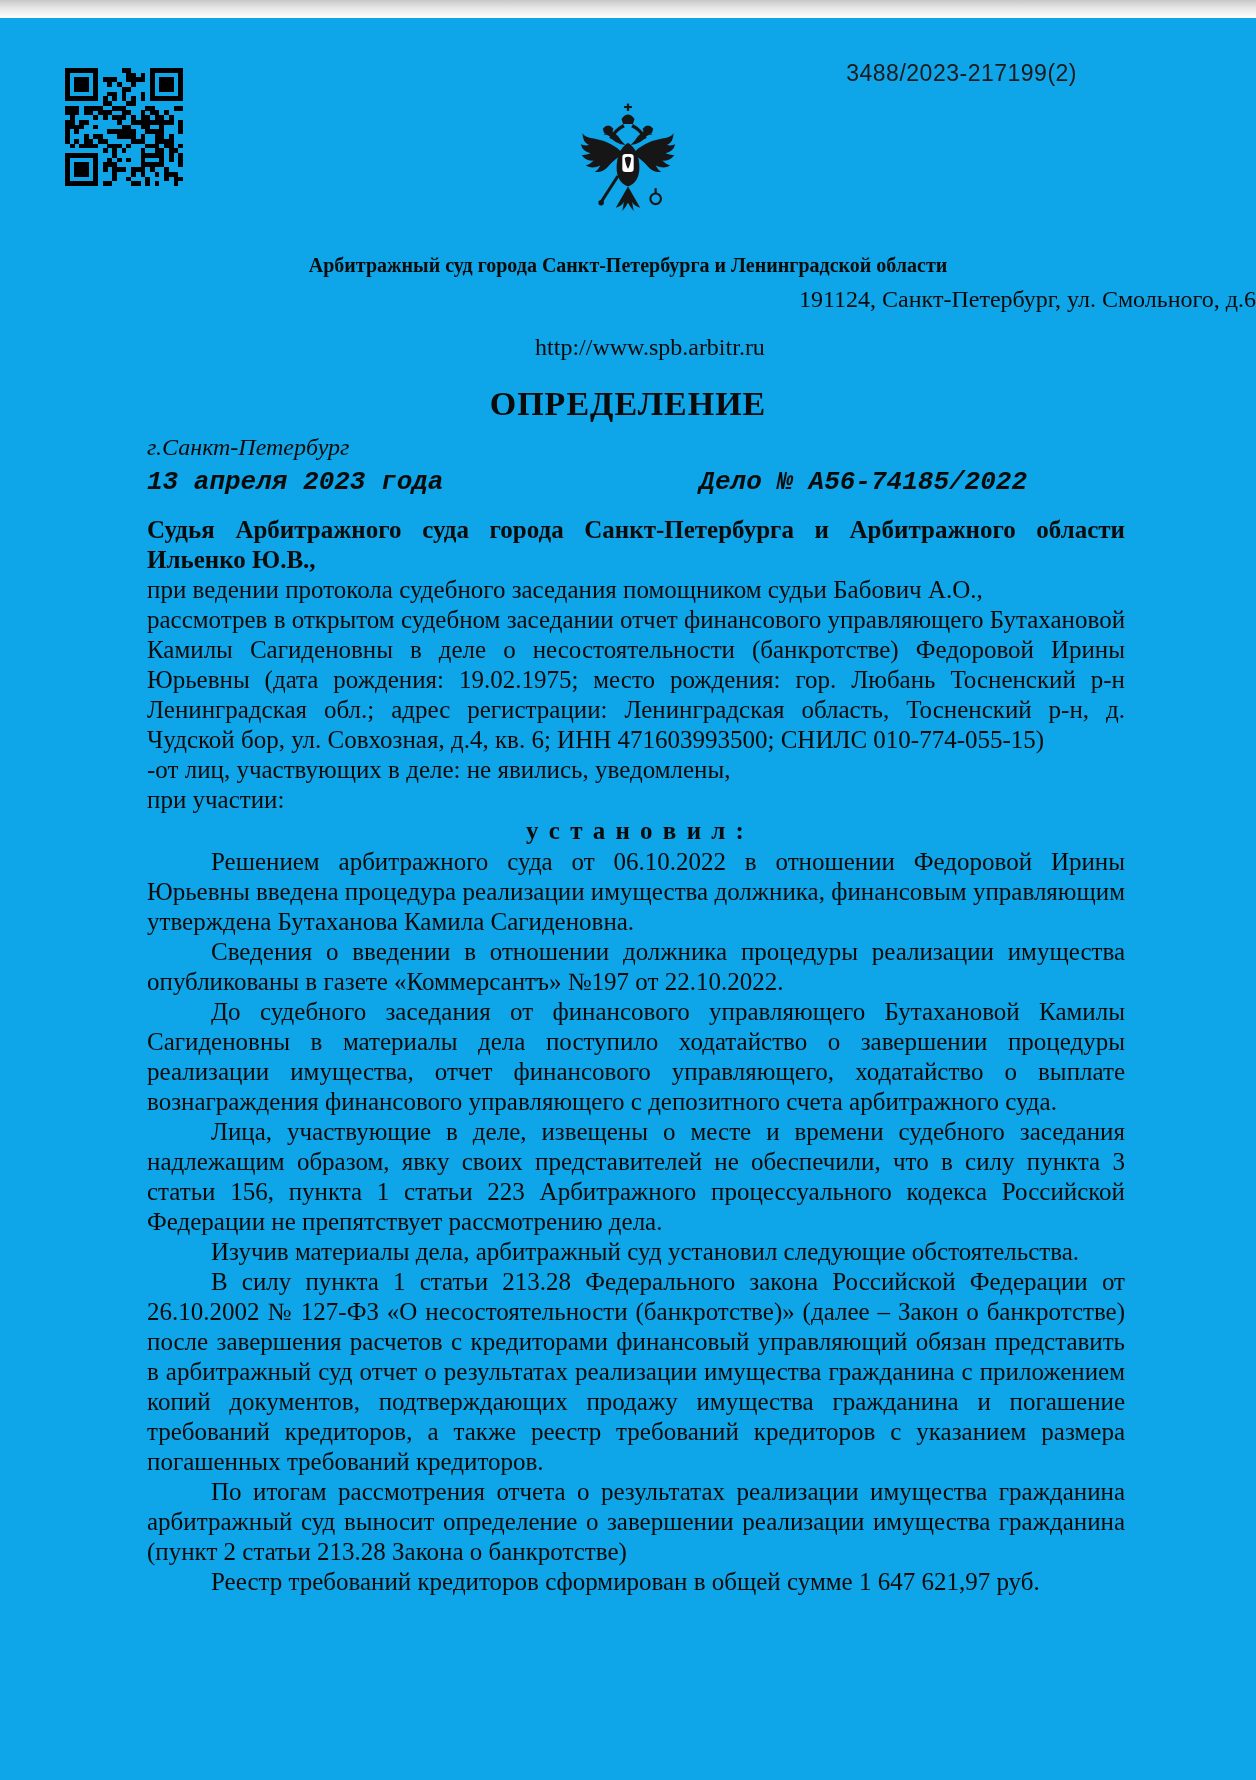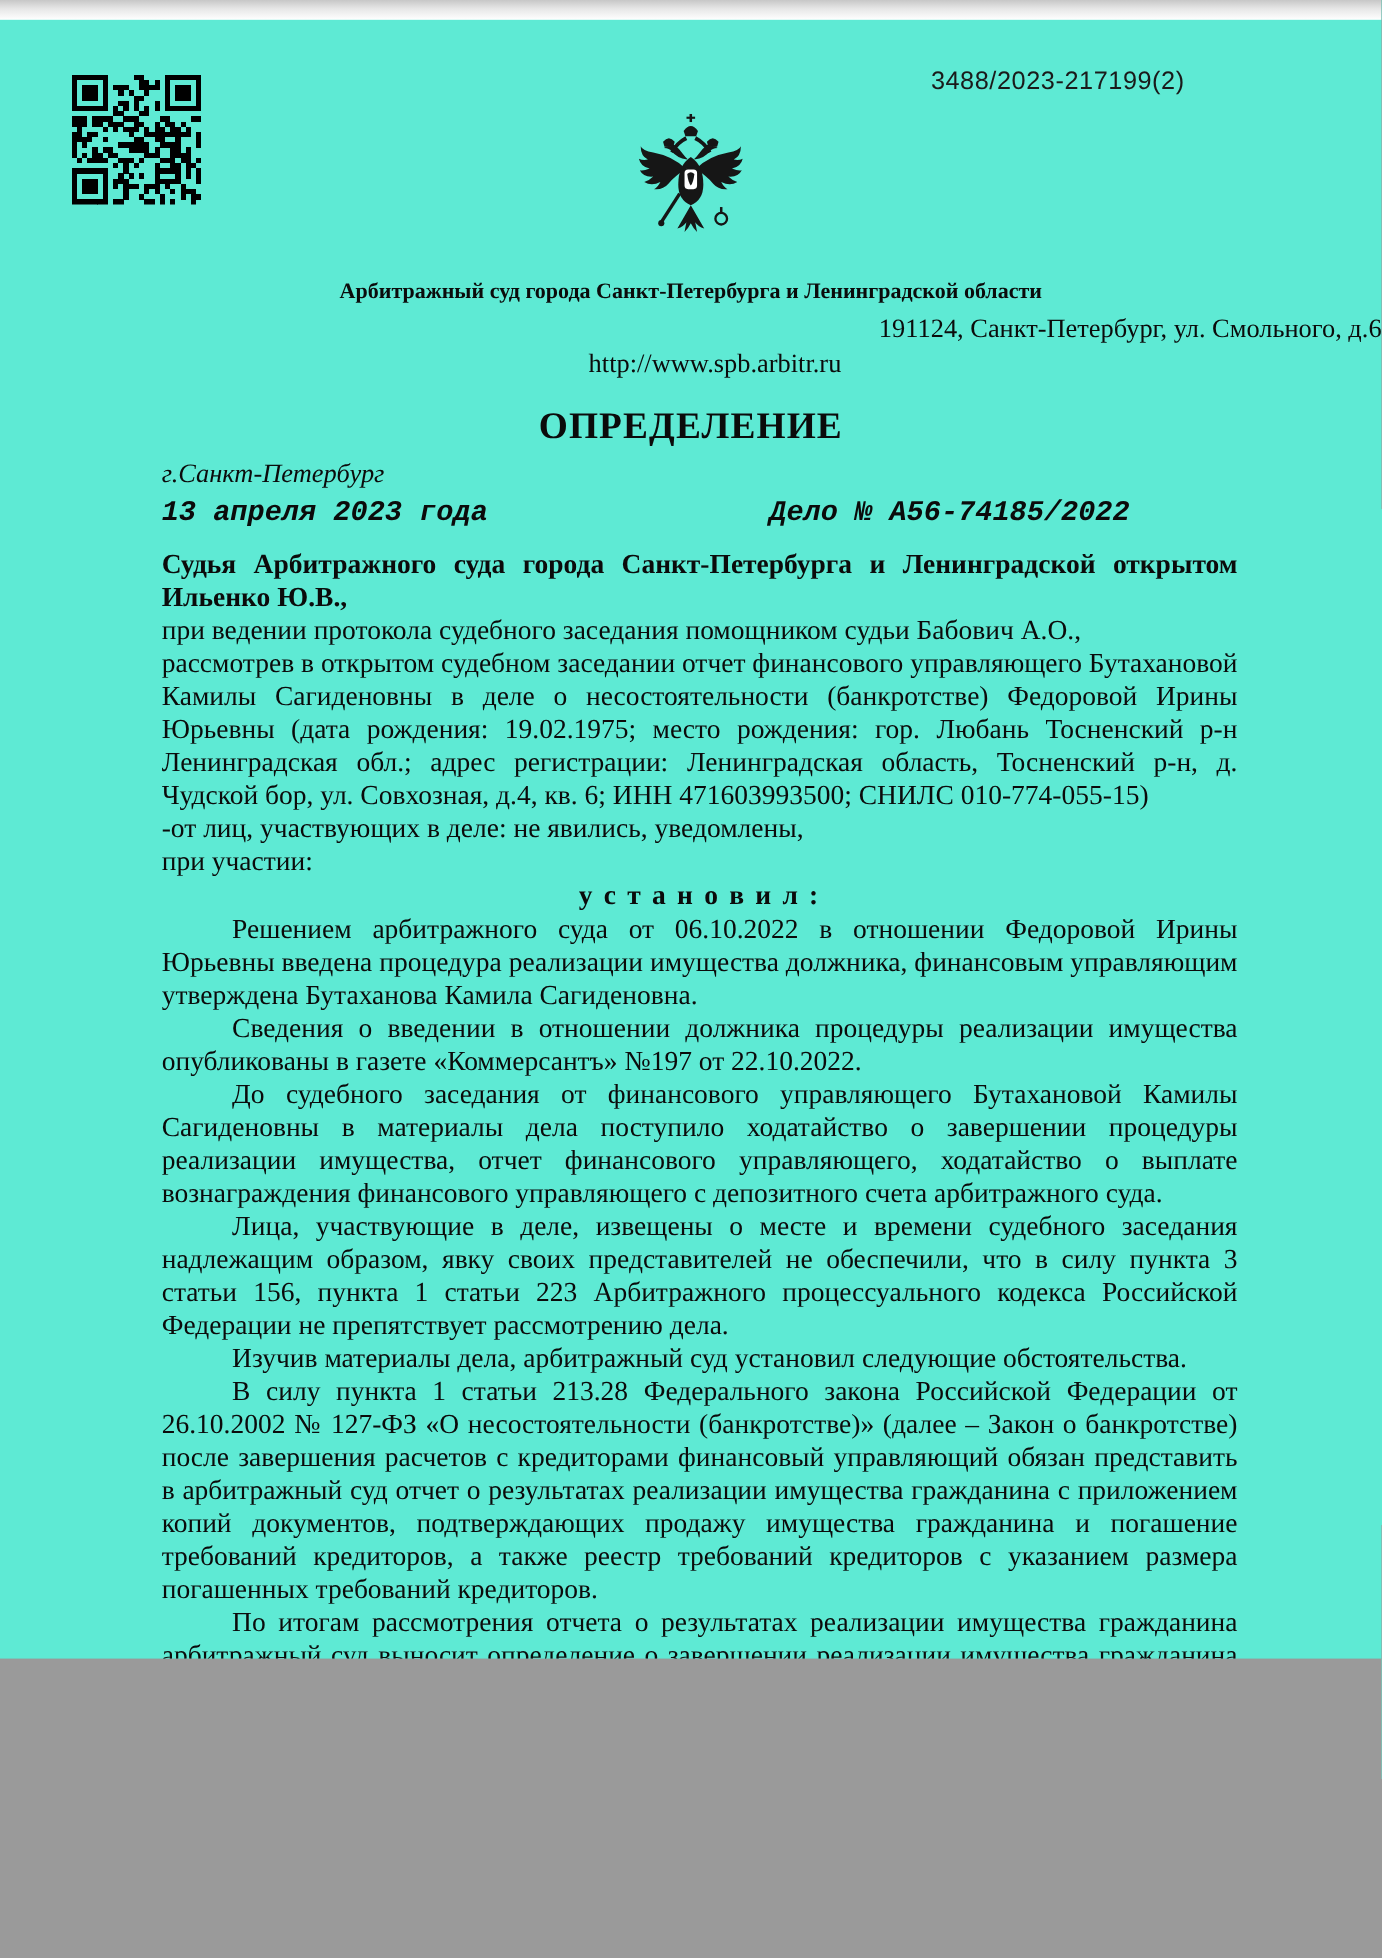--- a/index.html
+++ b/index.html
@@ -1,20 +1,20 @@
 <!DOCTYPE html>
 <html lang="ru"><head>
 <meta charset="utf-8">
 <style>
   html,body{margin:0;padding:0;background:#9a9a9a;}
   .page{
     position:relative;
-    width:1256px;height:1508px;
+    width:1256px;height:1780px;
     margin:0 auto;
-    background:#5eead4;
+    background:#0ea5e9;
     color:#0b0b0b;
     font-family:"Liberation Serif","DejaVu Serif",serif;
     overflow:hidden;
   }
   .top-shadow{
     position:absolute;top:0;left:0;width:100%;height:18px;
     background:linear-gradient(180deg,#c7c7c7 0%,#e7e7e7 45%,#ffffff 100%);
   }
   .qr{position:absolute;left:64px;top:68px;width:120px;height:118px;}
   .qr svg{width:120px;height:118px;display:block;}
@@ -25,21 +25,21 @@
     font-size:23px;color:#1a1a1a;letter-spacing:.5px;
   }
   .emblem{width:98px;margin:102px auto 0;}
   .emblem svg{display:block;width:98px;height:122px;}
   .court-name{
     margin:24px 60px 0;
     text-align:center;font-weight:bold;
     font-size:20px;line-height:34px;
   }
   .court-address{margin-top:3px;text-align:right;font-size:24px;line-height:28px;}
-  .court-url{margin-top:4px;text-align:center;font-size:24px;line-height:28px;padding-left:44px;}
+  .court-url{margin-top:20px;text-align:center;font-size:24px;line-height:28px;padding-left:44px;}
   .doc-title{
     margin-top:24px;text-align:center;
     font-weight:bold;font-size:34px;line-height:38px;letter-spacing:1px;
   }
   .content{margin:10px 131px 0 147px;font-size:25px;line-height:30px;}
   .place{font-style:italic;font-size:24px;line-height:28px;}
   .date-row{
     display:flex;justify-content:space-between;align-items:baseline;
     margin-top:6px;font-weight:bold;font-style:italic;font-size:26px;line-height:30px;font-family:Liberation Mono, monospace;
   }
@@ -407,21 +407,21 @@
 
   <div class="doc-title">ОПРЕДЕЛЕНИЕ</div>
 
   <div class="content">
     <div class="place">г.Санкт-Петербург</div>
     <div class="date-row">
       <span class="date">13 апреля 2023 года</span>
       <span class="case-no">Дело № А56-74185/2022</span>
     </div>
 
-    <p class="judge just">Судья Арбитражного суда города Санкт-Петербурга и Ленинградской открытом Ильенко Ю.В.,</p>
+    <p class="judge just">Судья Арбитражного суда города Санкт-Петербурга и Арбитражного области Ильенко Ю.В.,</p>
     <p class="just">при ведении протокола судебного заседания помощником судьи Бабович А.О.,</p>
     <p class="just">рассмотрев в открытом судебном заседании отчет финансового управляющего Бутахановой Камилы Сагиденовны в деле о несостоятельности (банкротстве) Федоровой Ирины Юрьевны (дата рождения: 19.02.1975; место рождения: гор. Любань Тосненский р-н Ленинградская обл.; адрес регистрации: Ленинградская область, Тосненский р-н, д. Чудской бор, ул. Совхозная, д.4, кв. 6; ИНН 471603993500; СНИЛС 010-774-055-15)</p>
     <p>-от лиц, участвующих в деле: не явились, уведомлены,</p>
     <p>при участии:</p>
 
     <p class="ustanovil">у с т а н о в и л :</p>
 
     <div id="paragraphs">
         <p class="body-par">Решением арбитражного суда от 06.10.2022 в отношении Федоровой Ирины Юрьевны введена процедура реализации имущества должника, финансовым управляющим утверждена Бутаханова Камила Сагиденовна.</p>
         <p class="body-par">Сведения о введении в отношении должника процедуры реализации имущества опубликованы в газете «Коммерсантъ» №197 от 22.10.2022.</p>

